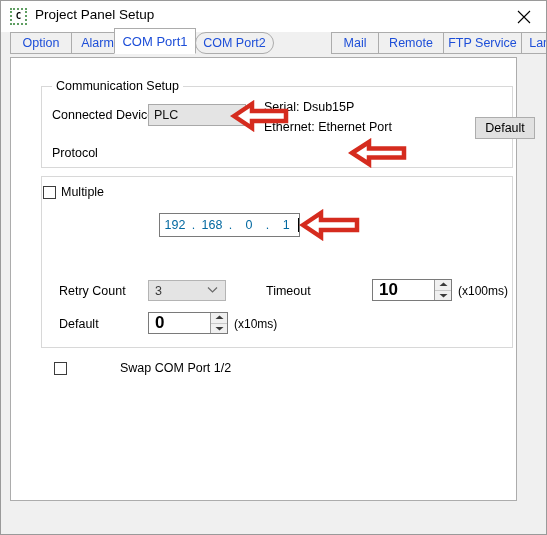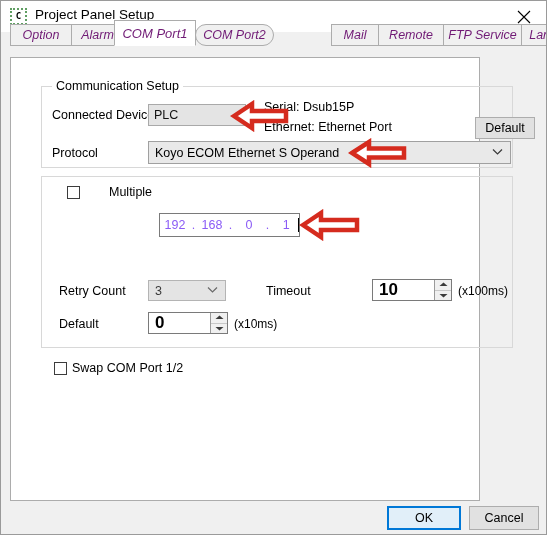--- a/index.html
+++ b/index.html
@@ -67,47 +67,46 @@
 
   
   .tabstrip {
     position: absolute;
     left: 9px; top: 33px;
     width: 529px;
     height: 24px;
   }
   .tab {
     position: absolute;
-    bottom: 12px;
+    bottom: 4px;
     height: 22px;
     background: #f0f0f0;
     border: 1px solid #acacac;
     box-sizing: border-box;
     display: flex;
     align-items: center;
     justify-content: center;
     font-size: 12.5px;
-    color: #701a75;
-    white-space: nowrap;
-    cursor: default;
-    font-style: italic;
+    color: #1d4ed8;
+    white-space: nowrap;
+    cursor: default;
   }
   .tab.active {
     height: 26px;
     background: #ffffff;
     border-bottom: 1px solid #ffffff;
     z-index: 5;
     font-size: 13px;
   }
 
   
   .tabpage {
     position: absolute;
     left: 9px; top: 56px;
-    width: 470px;
+    width: 507px;
     height: 444px;
     background: #ffffff;
     border: 1px solid #acacac;
     box-sizing: border-box;
   }
 
   
   .groupbox {
     position: absolute;
     border: 1px solid #d8d8d8;
@@ -251,21 +250,21 @@
 
   
   .ipbox {
     position: absolute;
     background: #ffffff;
     border: 1px solid #7a7a7a;
     box-sizing: border-box;
     display: flex;
     align-items: center;
     font-size: 12.5px;
-    color: #8b5cf6;
+    color: #0369a1;
     font-family: "Liberation Sans", sans-serif;
   }
   .ip-oct {
     width: 34px;
     text-align: center;
   }
   .ip-dot {
     width: 8px;
     text-align: center;
   }
@@ -332,32 +331,24 @@
     <div class="txtbox disabled" style="left:137px; top:46px; width:98px; height:22px;">PLC</div>
 
     <div class="lbl" style="left:253px; top:42px;">Serial: Dsub15P</div>
 
     <div class="lbl" style="left:253px; top:62px;">Ethernet: Ethernet Port</div>
 
     <div class="btn" style="left:440px; top:59px; width:60px; height:22px;margin-left:24px;">Default</div>
 
     <div class="lbl" style="left:41px; top:88px;">Protocol</div>
 
-    <div class="combo" style="left:137px; top:83px; width:363px; height:23px;">
-      <span>Koyo ECOM Ethernet S Operand</span>
-      <span class="combo-arrow">
-        <svg width="11" height="8" viewBox="0 0 11 8" aria-hidden="true">
-          <path d="M1 1.5 L5.5 6 L10 1.5" stroke="#3a3a3a" stroke-width="1.2" fill="none"></path>
-        </svg>
-      </span>
-    </div>
 
     <div class="groupbox" style="left:30px; top:118px; width:472px; height:172px;"></div>
 
-    <div class="chk-wrap" style="left:56px; top:127px;gap:24px;">
+    <div class="chk-wrap" style="left:32px; top:127px;">
       <span class="chk-box"></span>
       <span class="chk-label">Multiple</span>
     </div>
 
 
     <div class="ipbox" style="left:148px; top:155px; width:141px; height:24px;">
       <span class="ip-oct">192</span>
       <span class="ip-dot">.</span>
       <span class="ip-oct">168</span>
       <span class="ip-dot">.</span>
@@ -411,21 +402,21 @@
         <span class="spin-btn">
           <svg width="9" height="5" viewBox="0 0 9 5" aria-hidden="true">
             <path d="M0.5 1 L4.5 4.5 L8.5 1 Z" fill="#3a3a3a"></path>
           </svg>
         </span>
       </span>
     </div>
 
     <div class="lbl-sm" style="left:223px; top:259px;">(x10ms)</div>
 
-    <div class="chk-wrap" style="left:43px; top:303px;">
+    <div class="chk-wrap" style="left:43px; top:303px;gap:48px;">
       <span class="chk-box"></span>
       <span class="chk-label">Swap COM Port 1/2</span>
     </div>
 
     <div class="annot" style="left:219px; top:42px;">
       <svg width="60" height="32" viewBox="0 0 60 32" aria-hidden="true">
         <path d="M4 16 L22 4 L22 11 L56 11 L56 21 L22 21 L22 28 Z" fill="#ffffff" stroke="#d52b1e" stroke-width="4.5" stroke-linejoin="miter"></path>
       </svg>
     </div>
 
@@ -436,18 +427,14 @@
     </div>
 
     <div class="annot" style="left:288px; top:151px;">
       <svg width="62" height="32" viewBox="0 0 62 32" aria-hidden="true">
         <path d="M4 16 L22 4 L22 11 L58 11 L58 21 L22 21 L22 28 Z" fill="#ffffff" stroke="#d52b1e" stroke-width="4.5" stroke-linejoin="miter"></path>
       </svg>
     </div>
 
   </div>
 
-  <div class="footer">
-    <div class="btn focus" style="left:386px; top:5px; width:74px; height:24px;">OK</div>
-    <div class="btn" style="left:468px; top:5px; width:70px; height:24px;">Cancel</div>
-  </div>
 
 </div>
 
 </body></html>

